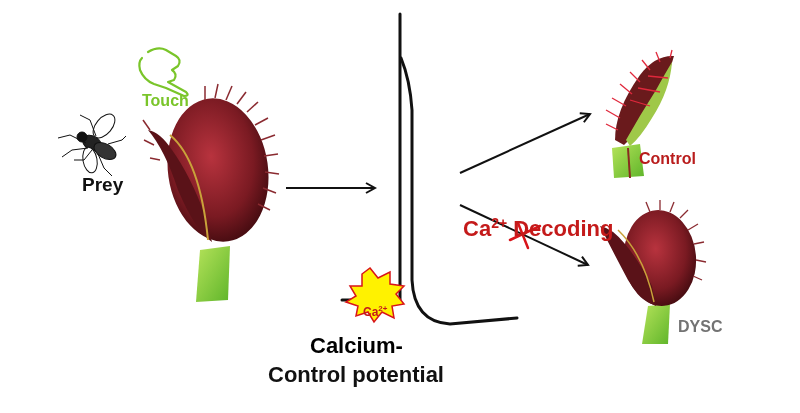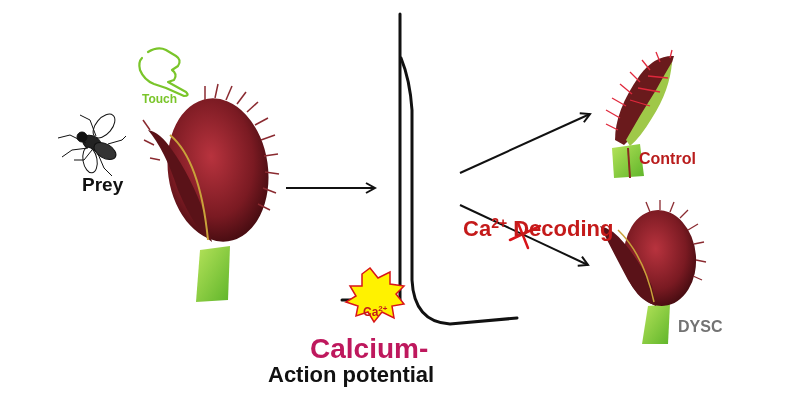--- a/index.html
+++ b/index.html
@@ -117,28 +117,28 @@
         <line x1="680" y1="218" x2="688" y2="210"></line>
       <line x1="688" y1="230" x2="698" y2="224"></line>
         <line x1="694" y1="244" x2="704" y2="242"></line>
         <line x1="696" y1="260" x2="706" y2="262"></line>
       <line x1="693" y1="276" x2="702" y2="280"></line>
         <line x1="650" y1="212" x2="646" y2="202"></line>
     </g>
   </g>
 </svg>
 
-<div class="lbl" style="left:142px; top:92px; font-size:12px; color:#7ac52a;text-align:center;">Touch</div>
+<div class="lbl" style="left:142px; top:92px; font-size:16px; color:#7ac52a;text-align:center;">Touch</div>
 <div class="lbl" style="left:82px; top:174px; font-size:19px; color:#111;">Prey</div>
 
 <div class="lbl" style="left:363px; top:285px; font-size:12px; color:#c41a1a;margin-top:19px;">
   <span>Ca</span><sup style="font-size:8px;">2+</sup>
 </div>
 
-<div class="lbl" style="left:310px; top:333px; font-size:28px; color:#be185d;">Calcium-</div>
-<div class="lbl" style="left:268px; top:362px; font-size:22px; color:#111;">Action potential</div>
+<div class="lbl" style="left:310px; top:333px; font-size:22px; color:#000000;">Calcium-</div>
+<div class="lbl" style="left:268px; top:362px; font-size:22px; color:#111;">Control potential</div>
 
 <div class="lbl" style="left:463px; top:175px; font-size:22px; color:#c41a1a;margin-top:40px;">
   <span>Ca</span><sup style="font-size:14px;">2+</sup><span> Decoding</span>
 </div>
 
 <div class="lbl" style="left:639px; top:150px; font-size:16px; color:#b91c1c;">Control</div>
 <div class="lbl" style="left:678px; top:318px; font-size:16px; color:#737373;">DYSC</div>
 
 </body></html>

